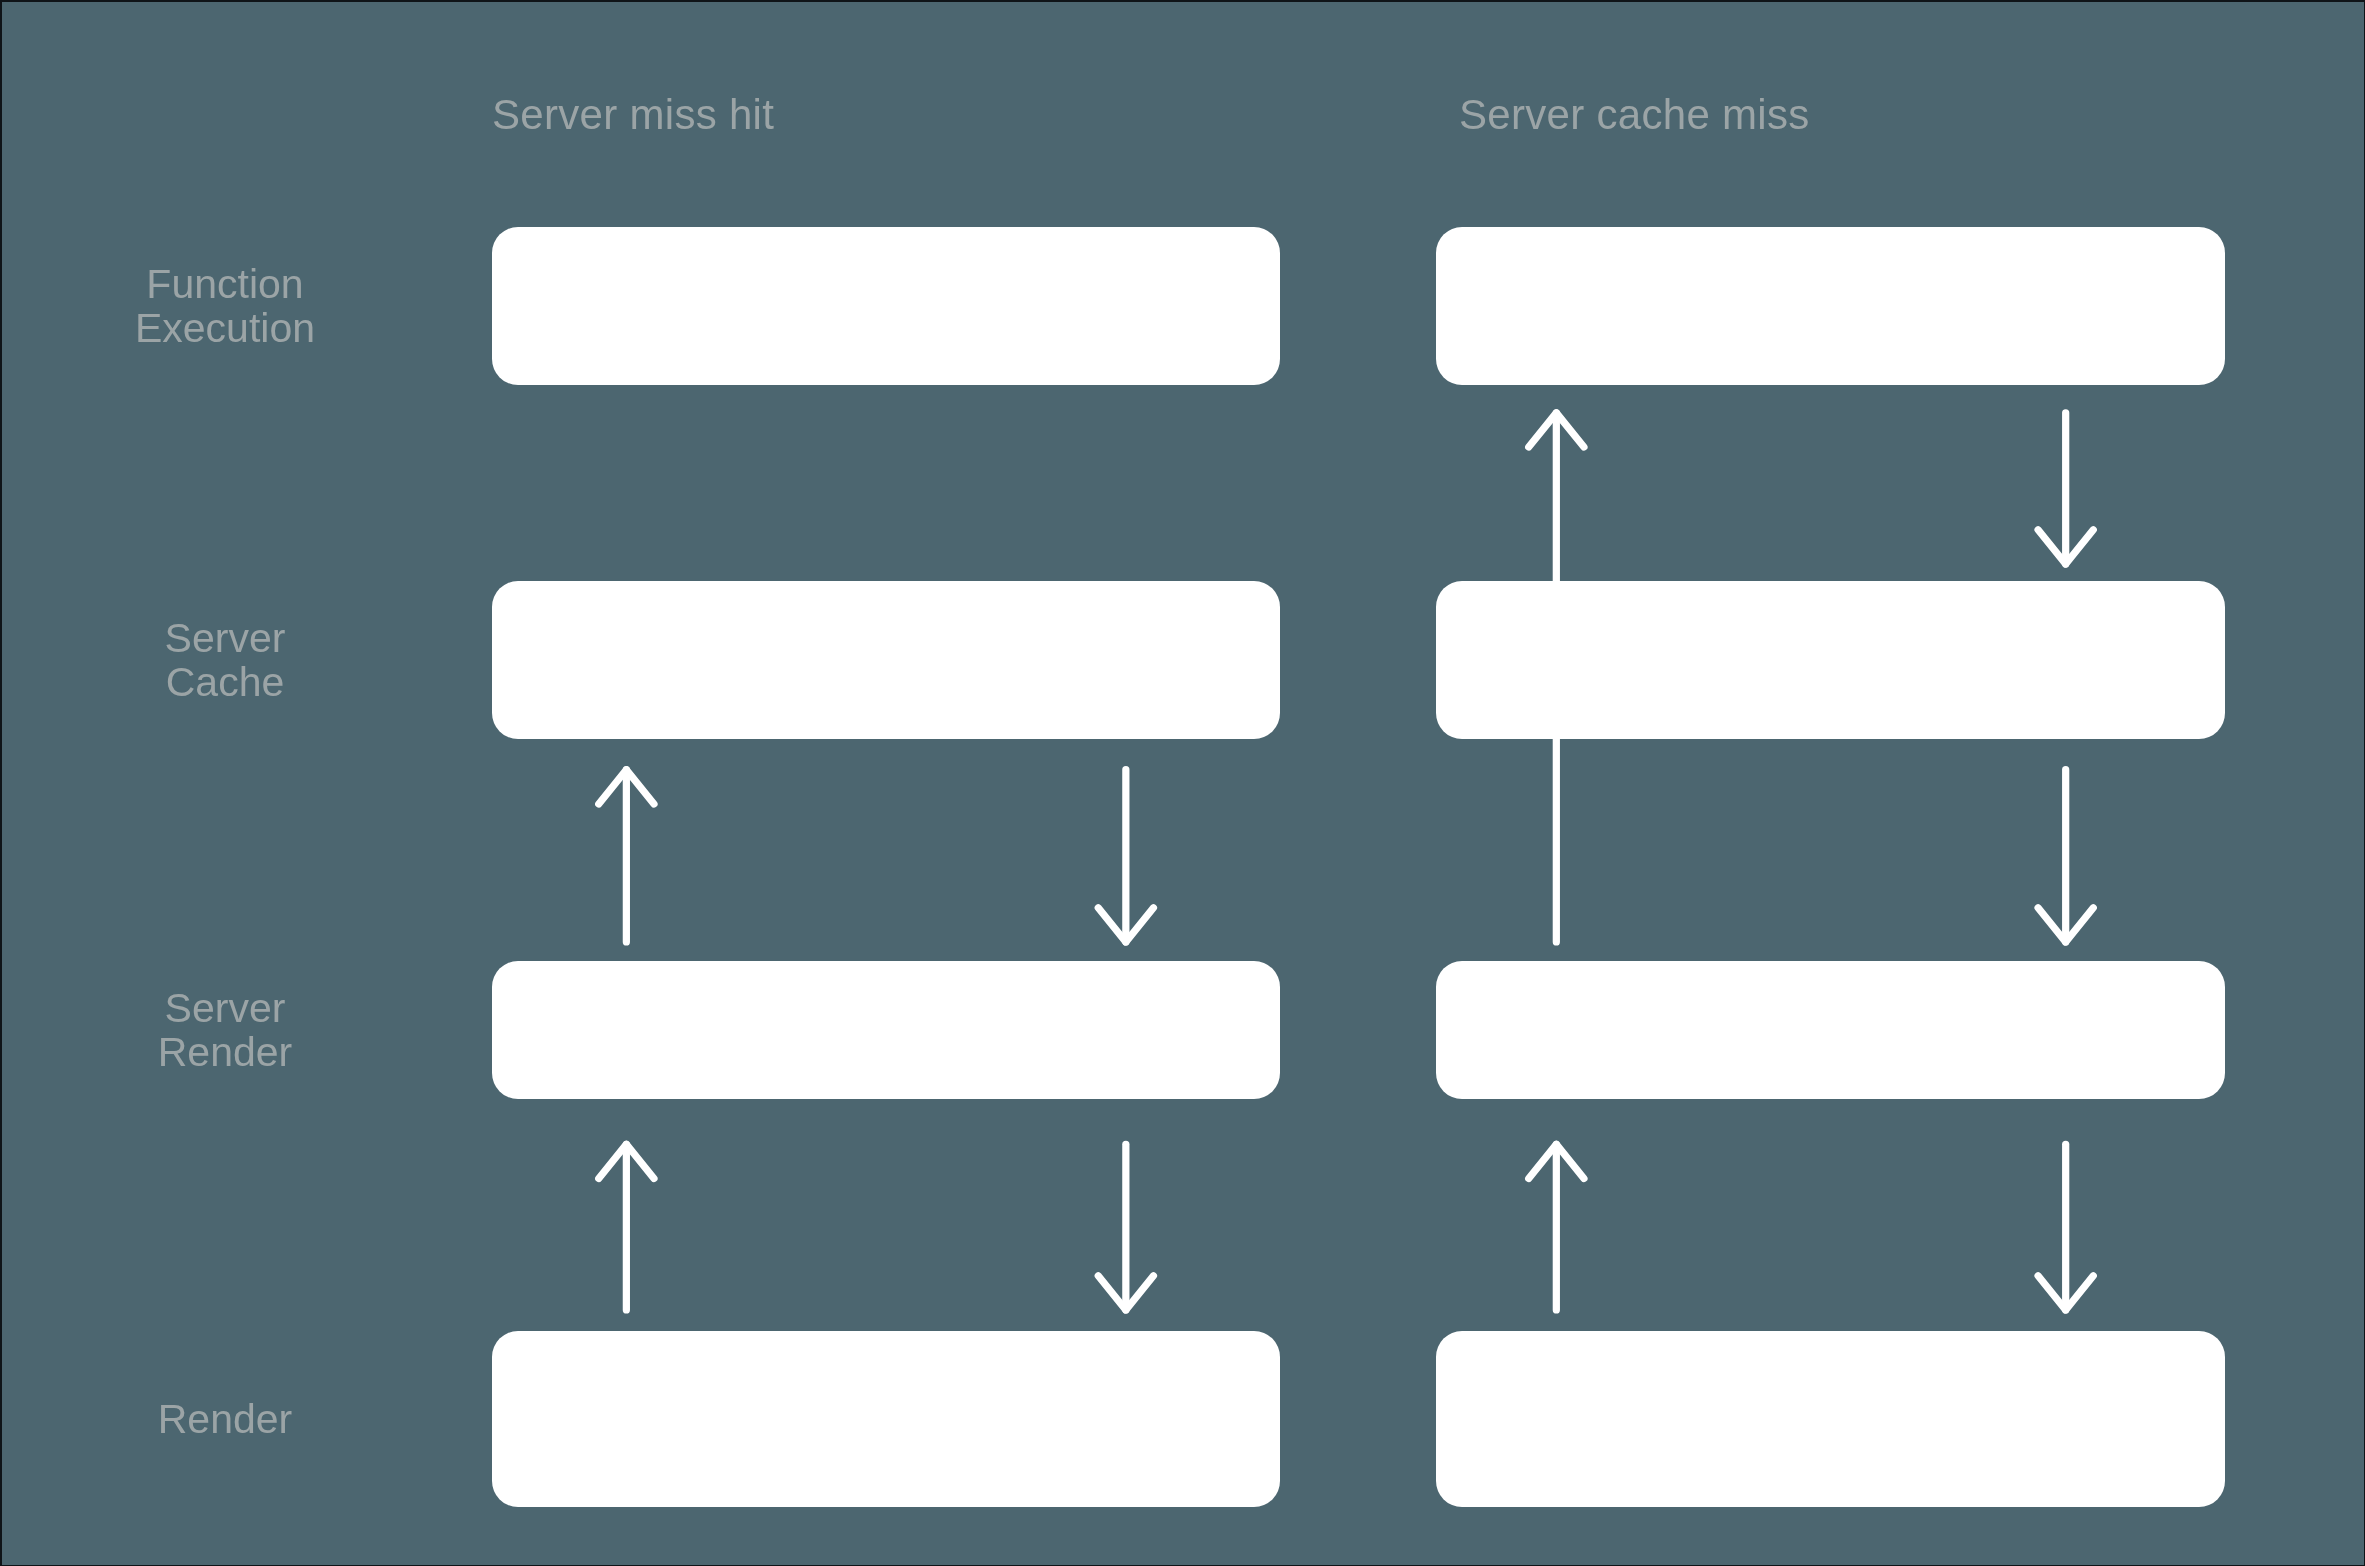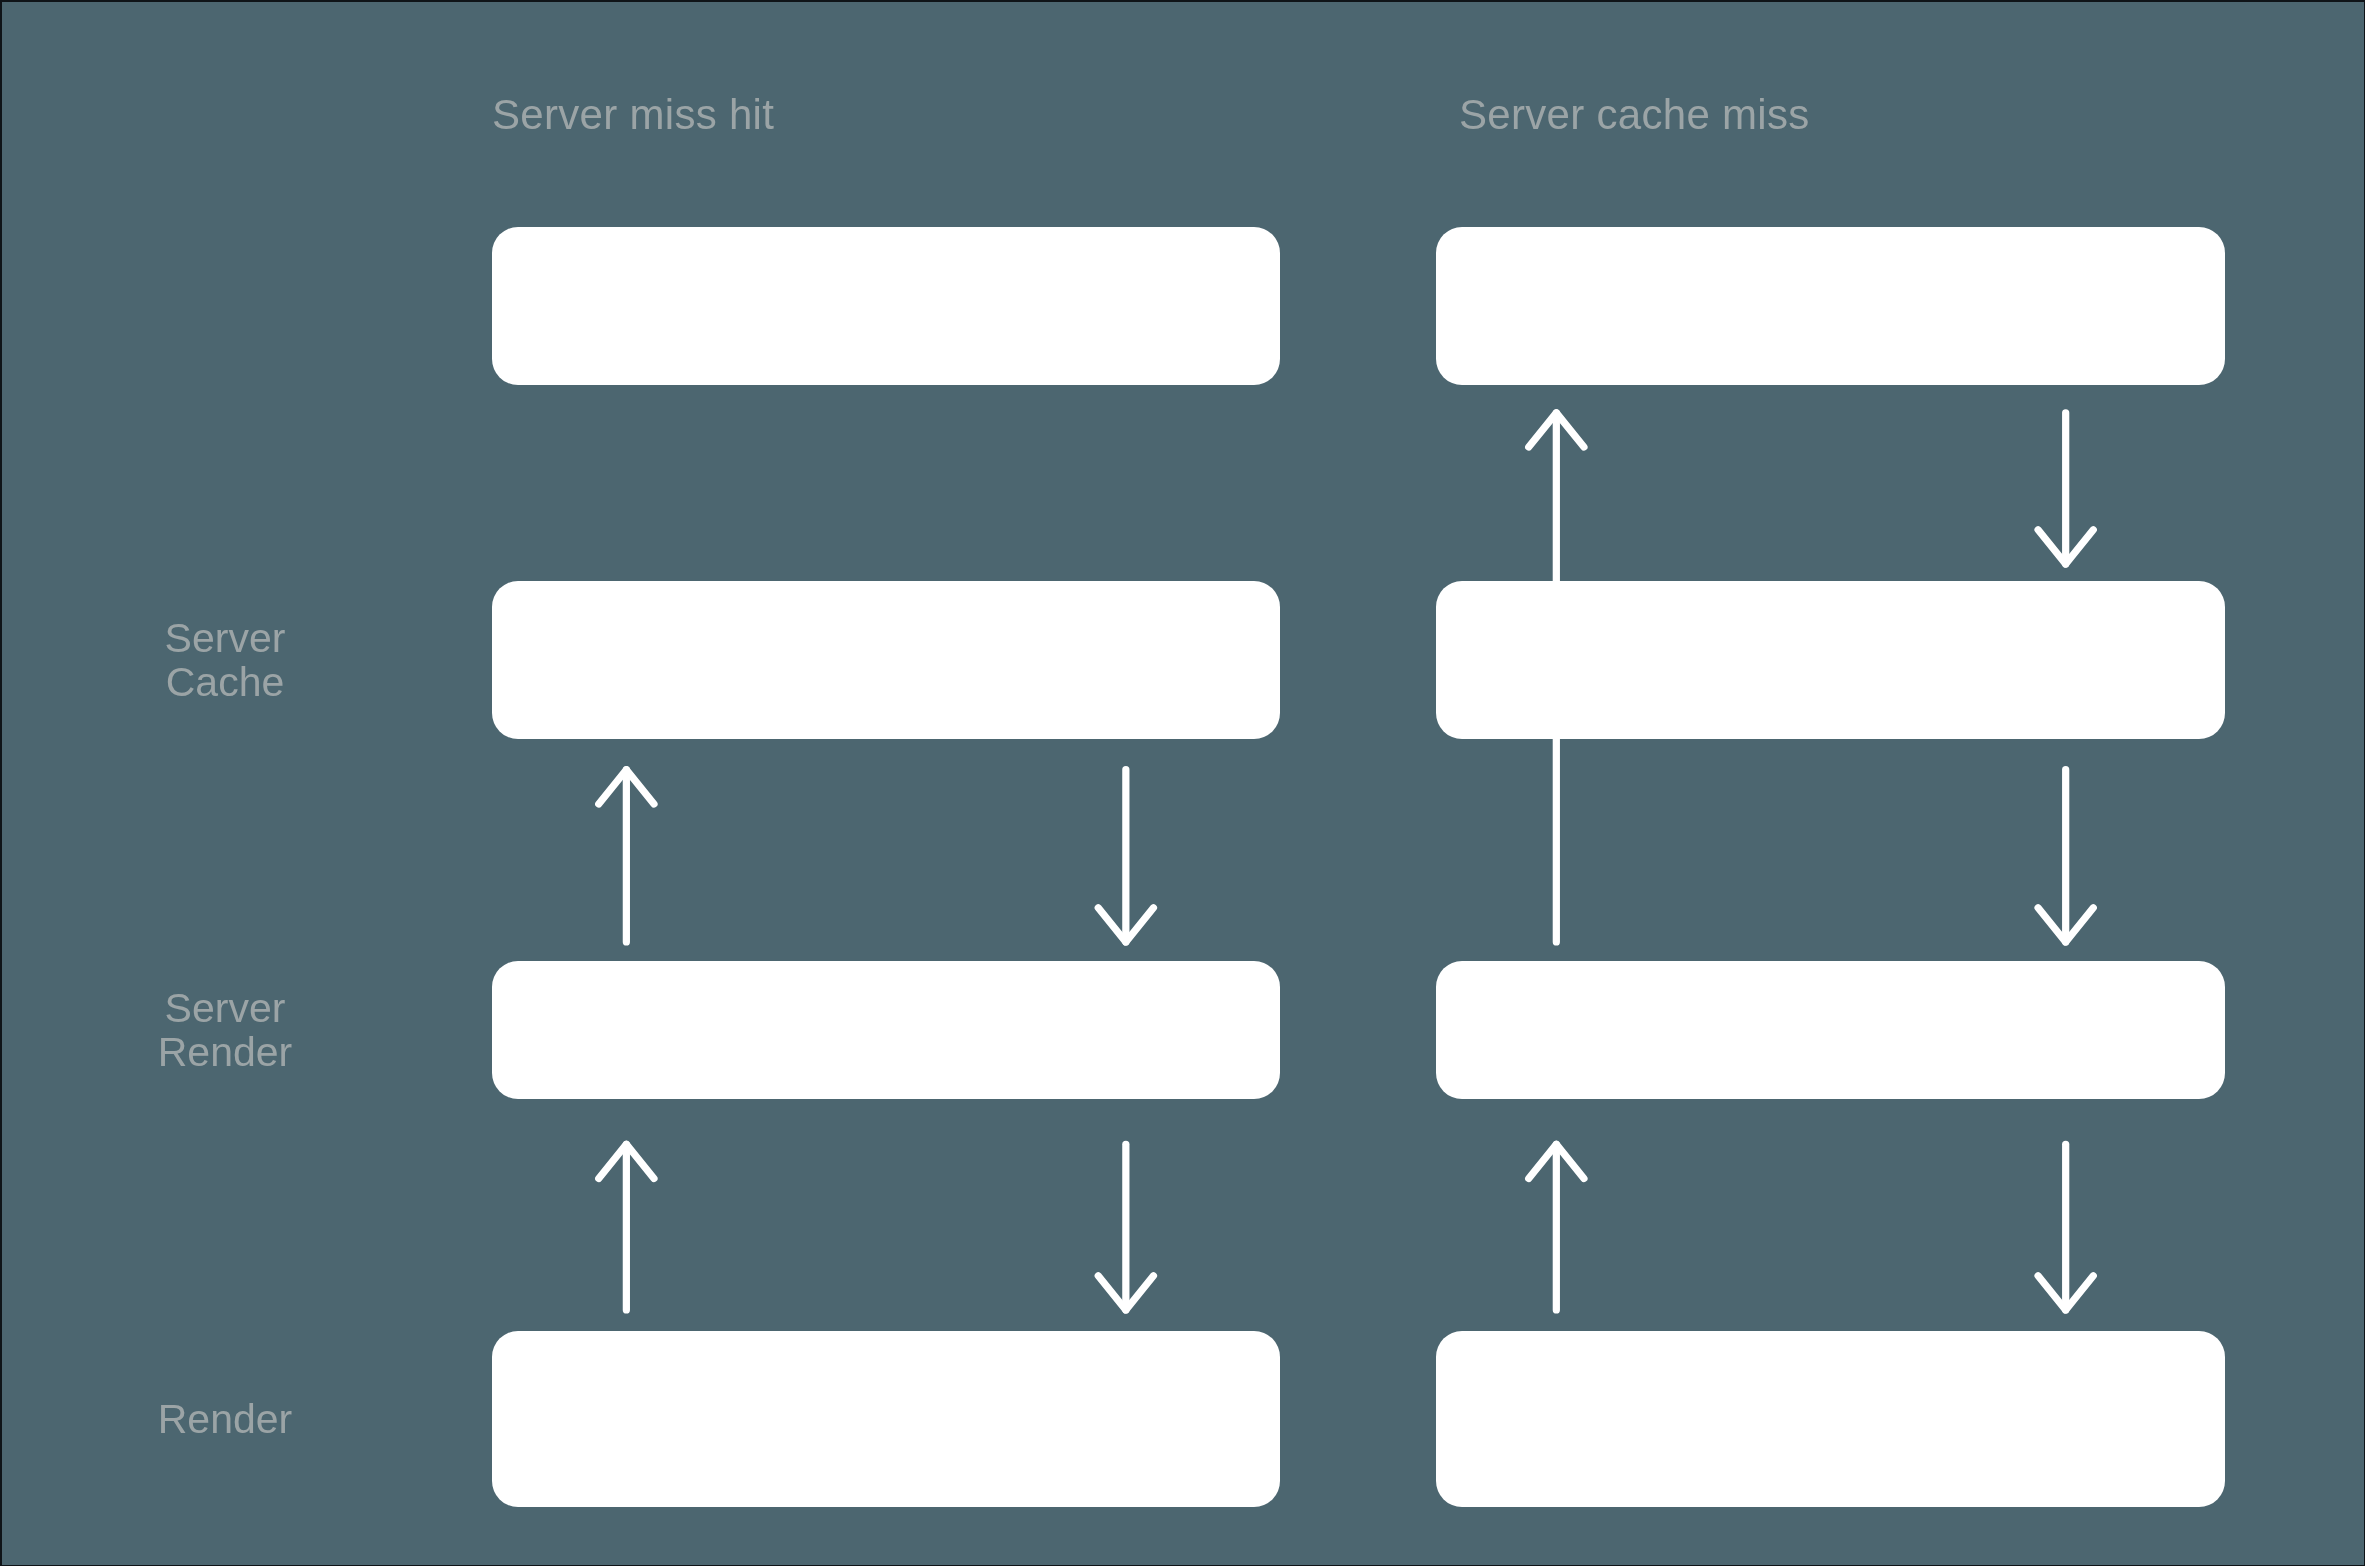--- a/index.html
+++ b/index.html
@@ -74,20 +74,22 @@
   }
 </style>
 </head>
 <body>
 
 <div id="canvas">
 
   <div class="col-header" id="header-hit">Server miss hit</div>
   <div class="col-header" id="header-miss">Server cache miss</div>
 
+  <div class="row-label" id="label-function-execution" style="top: 225px; height: 158px;">Function
+Execution</div>
   <div class="row-label" id="label-server-cache" style="top: 579px; height: 158px;">Server
 Cache</div>
   <div class="row-label" id="label-server-render" style="top: 959px; height: 138px;">Server
 Render</div>
   <div class="row-label" id="label-client" style="top: 1329px; height: 176px;">Render</div>
 
   <div class="proc-box" style="left: 490px; width: 788px; top: 225px; height: 158px; border-radius: 26px;"></div>
   <div class="proc-box" style="left: 490px; width: 788px; top: 579px; height: 158px; border-radius: 26px;"></div>
   <div class="proc-box" style="left: 490px; width: 788px; top: 959px; height: 138px; border-radius: 26px;"></div>
   <div class="proc-box" style="left: 490px; width: 788px; top: 1329px; height: 176px; border-radius: 26px;"></div>

